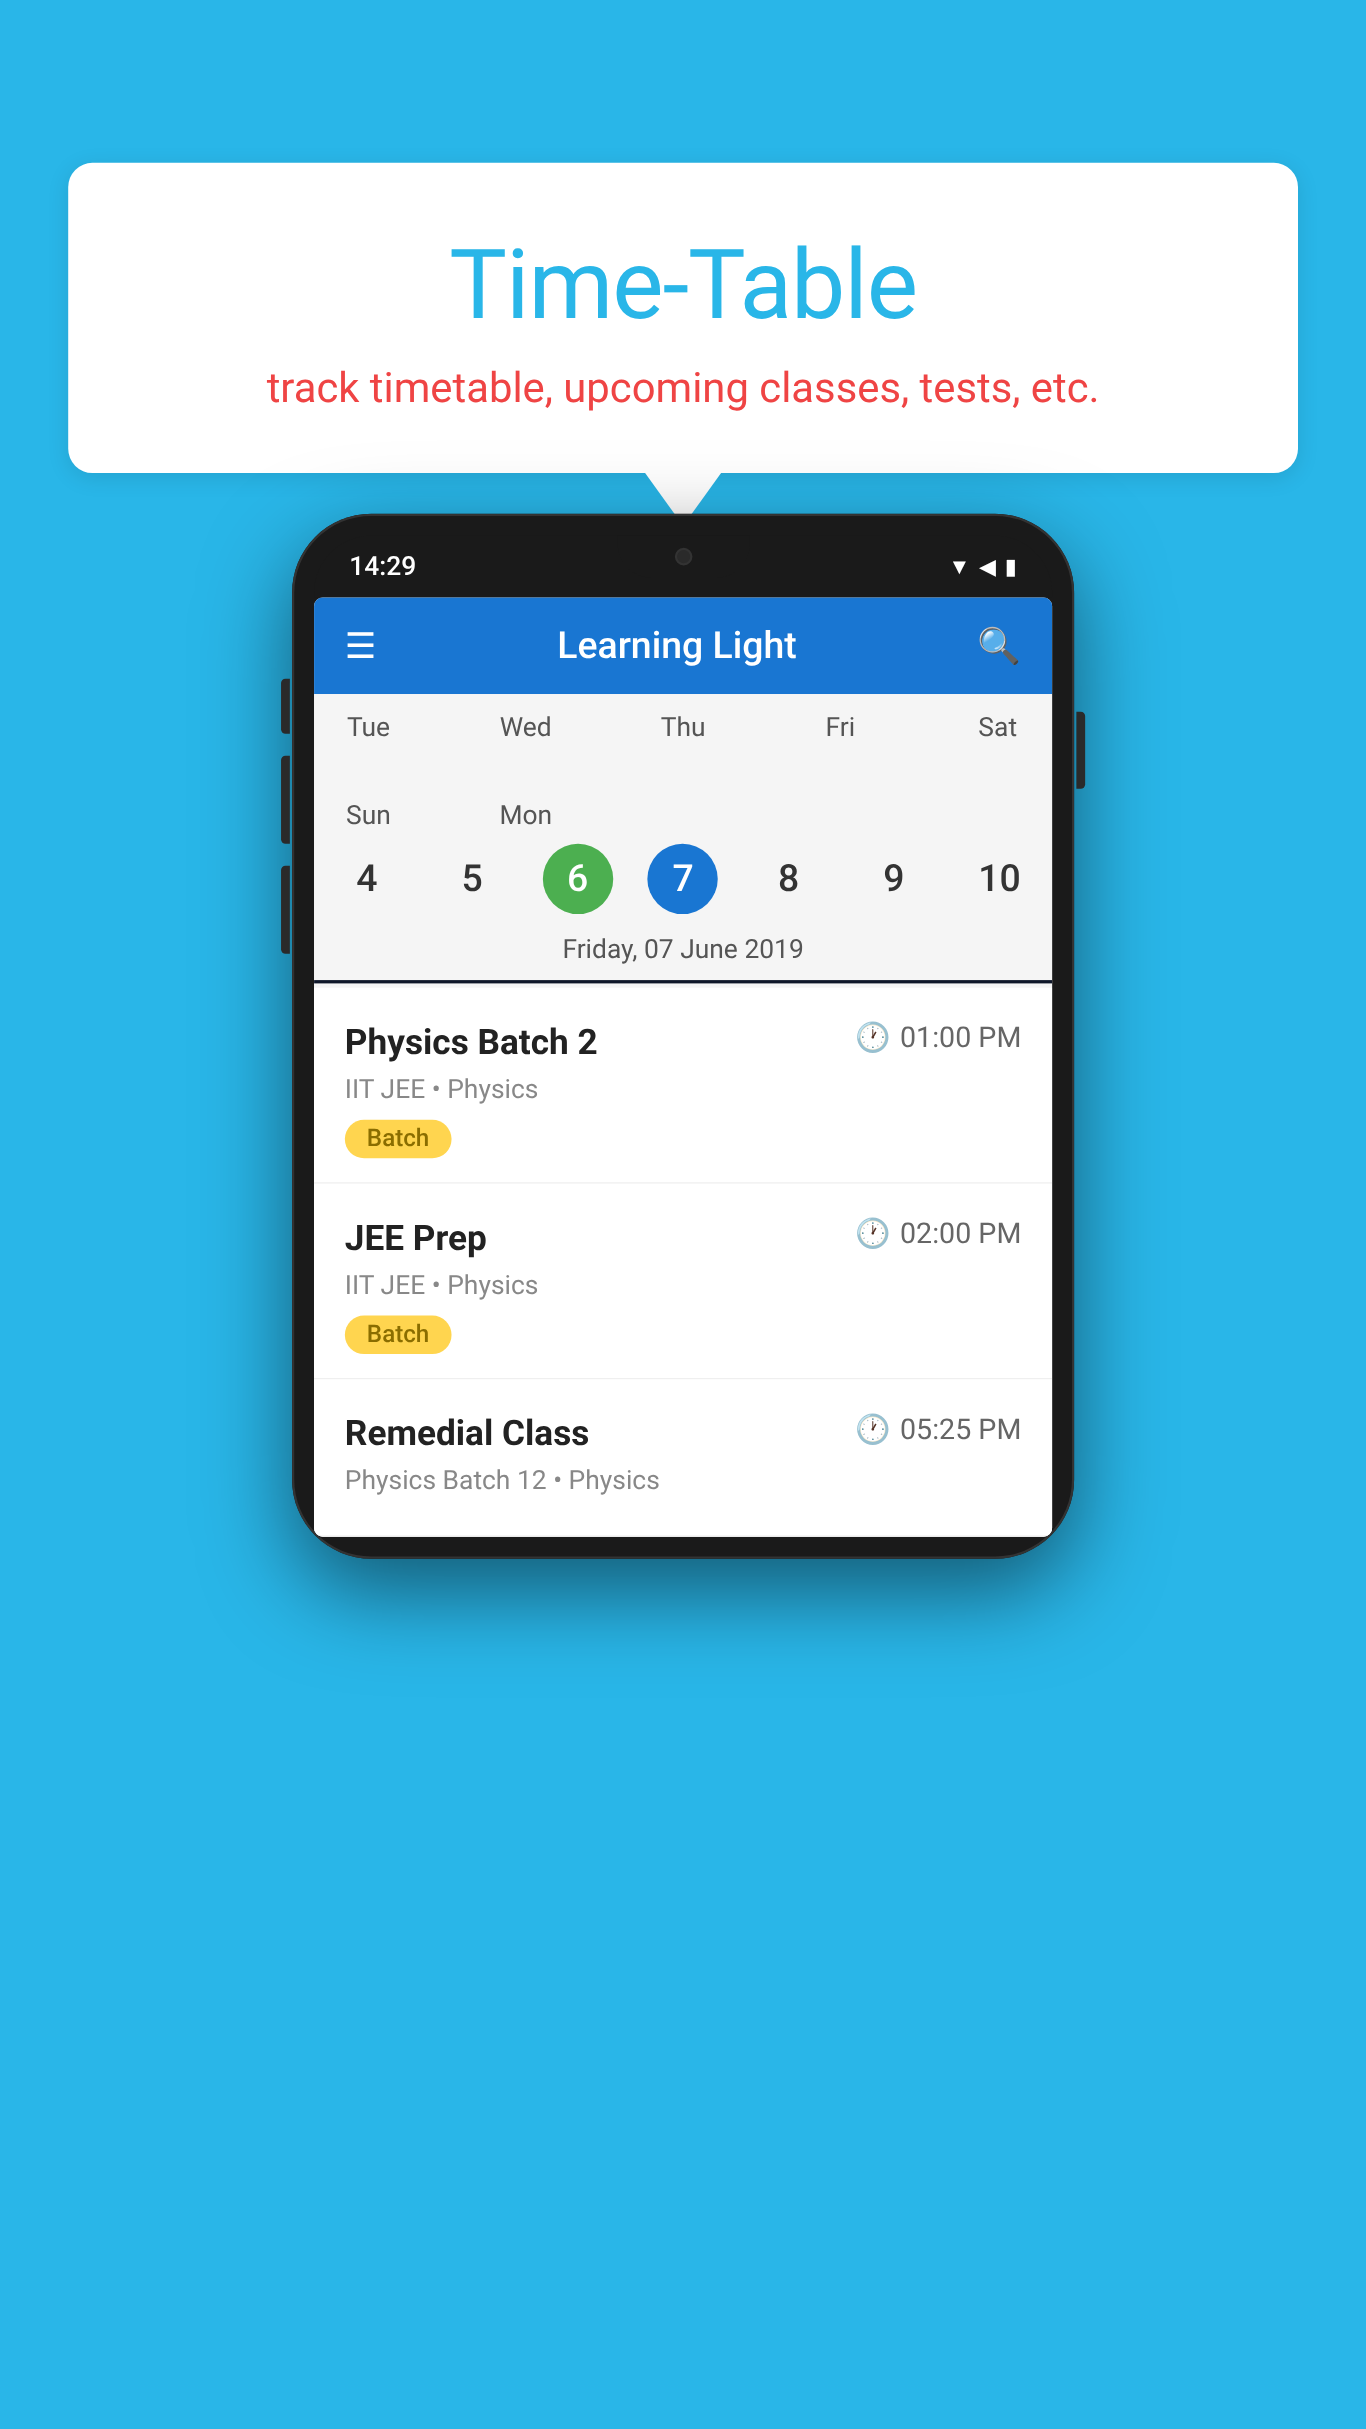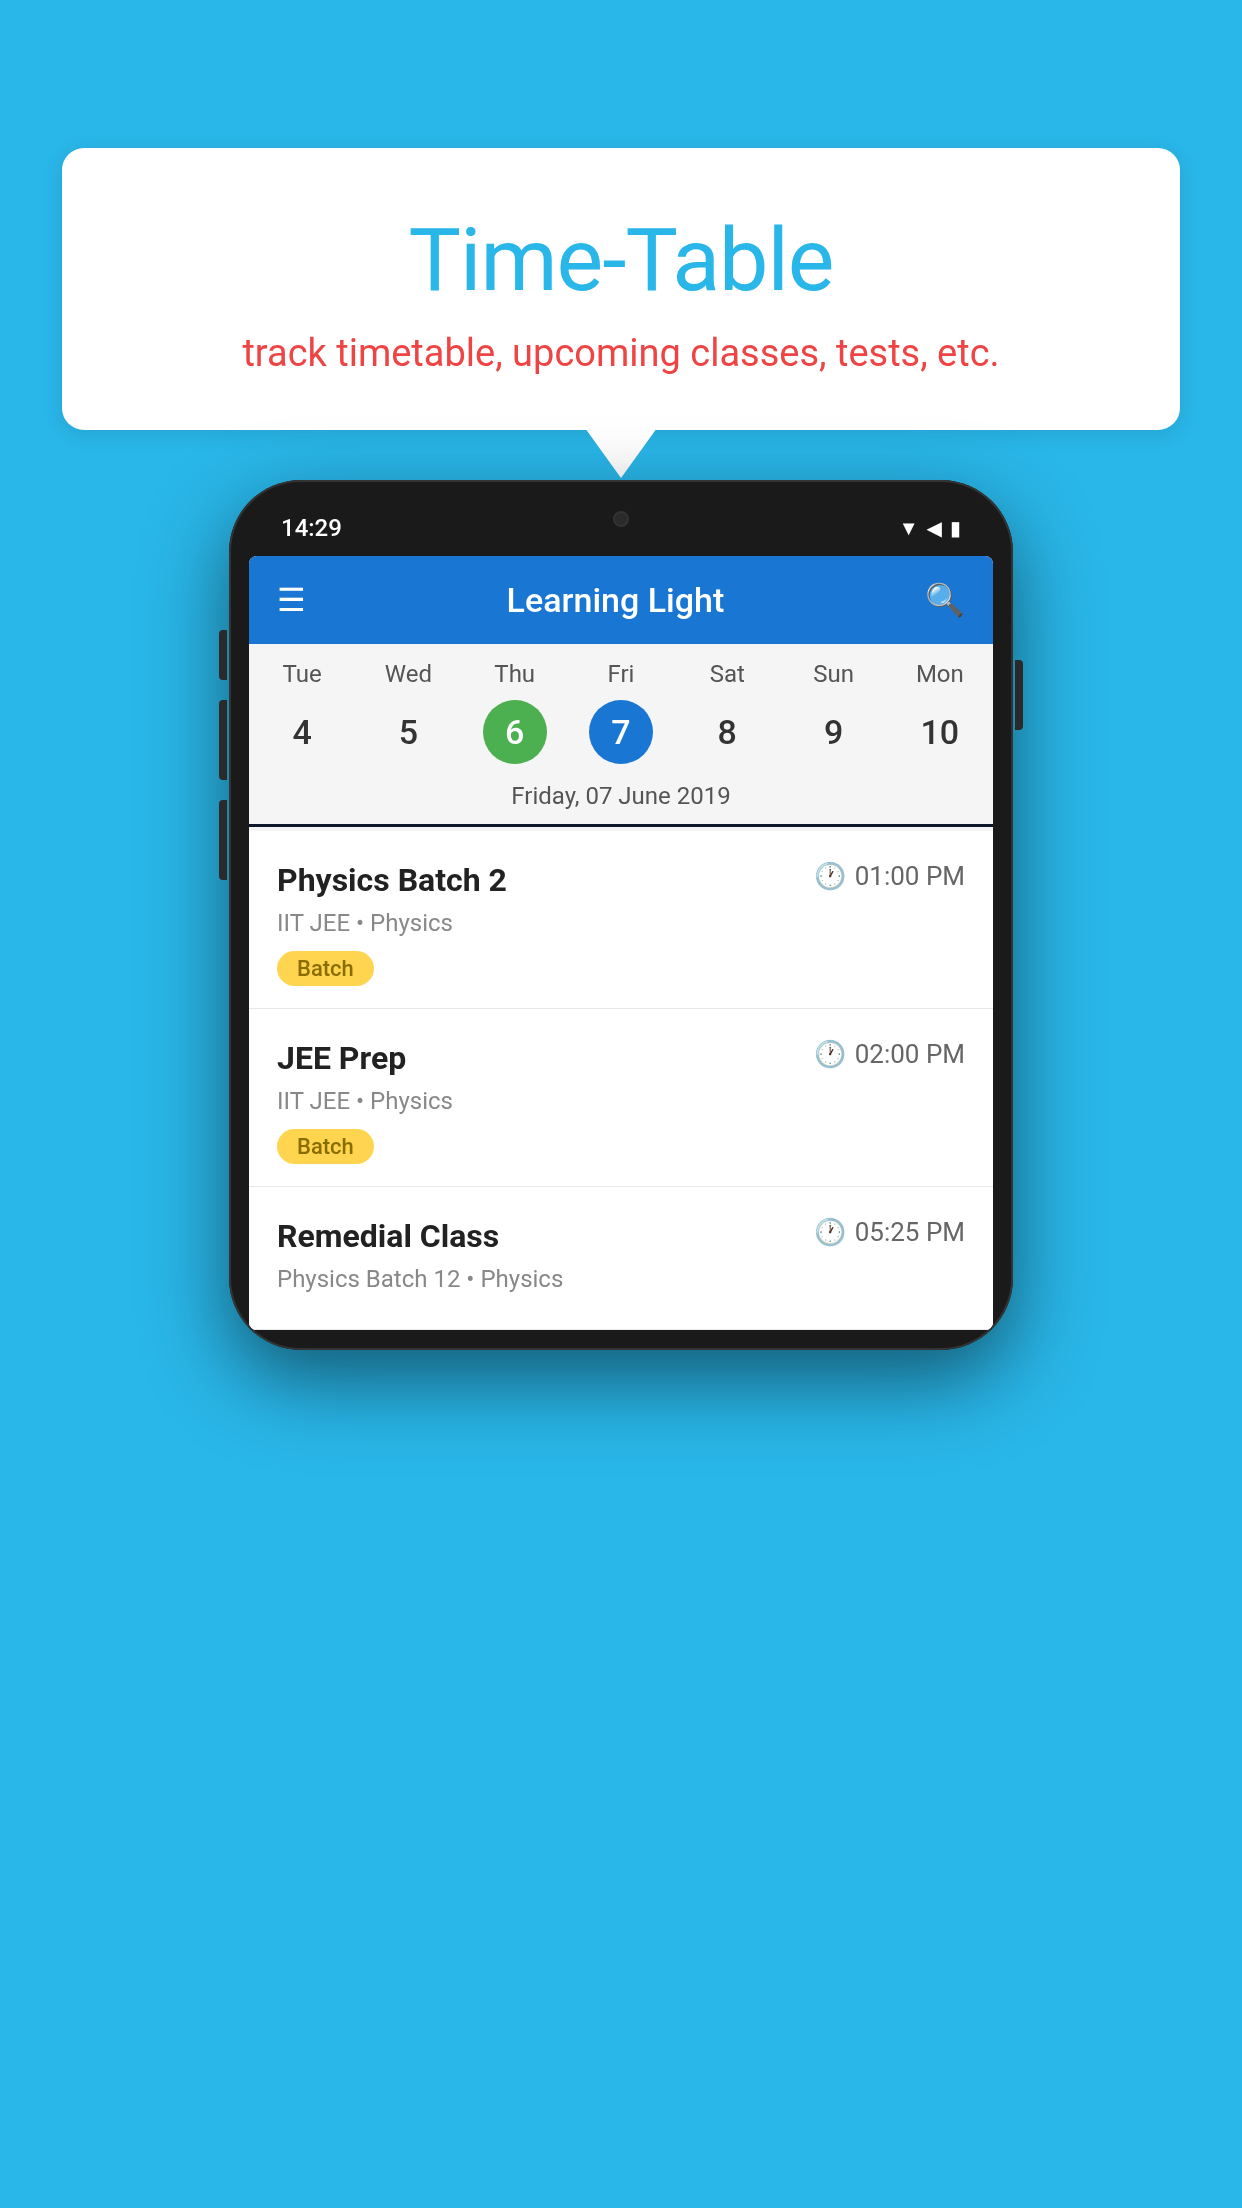--- a/index.html
+++ b/index.html
@@ -54,24 +54,24 @@
 
     .bubble-subtitle {
       font-size: 38px;
       color: #ef4444;
       font-weight: 400;
     }
 
     
     .phone-container {
       position: absolute;
-      top: 480px;
+      top: 467px;
       left: 50%;
       transform: translateX(-50%);
-      width: 784px;
+      width: 711px;
     }
 
     .phone-frame {
       background: #1a1a1a;
       border-radius: 72px;
       padding: 20px;
       box-shadow: 0 30px 80px rgba(0,0,0,0.5), inset 0 0 0 2px #333;
       position: relative;
     }
 
@@ -163,23 +163,24 @@
     }
 
     
     .calendar-strip {
       background: #f5f5f5;
       padding: 12px 0 4px;
     }
 
     .day-headers {
       display: grid;
-      grid-template-columns: repeat(7, 1fr);
+      grid-template-columns: repeat(5, 1fr);
       text-align: center;
       margin-bottom: 8px;
+      gap: 44px;
     }
 
     .day-header {
       font-size: 24px;
       color: #555;
       font-weight: 400;
       padding: 4px 0;
     }
 
     .day-numbers {

